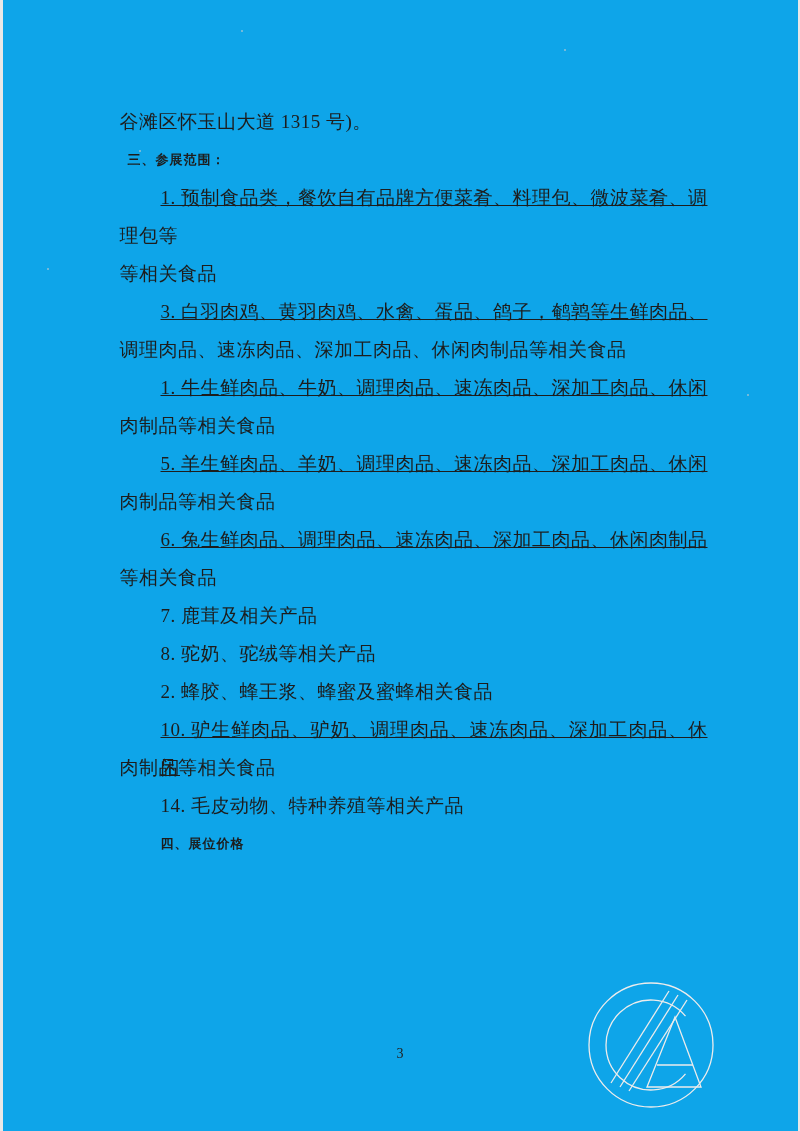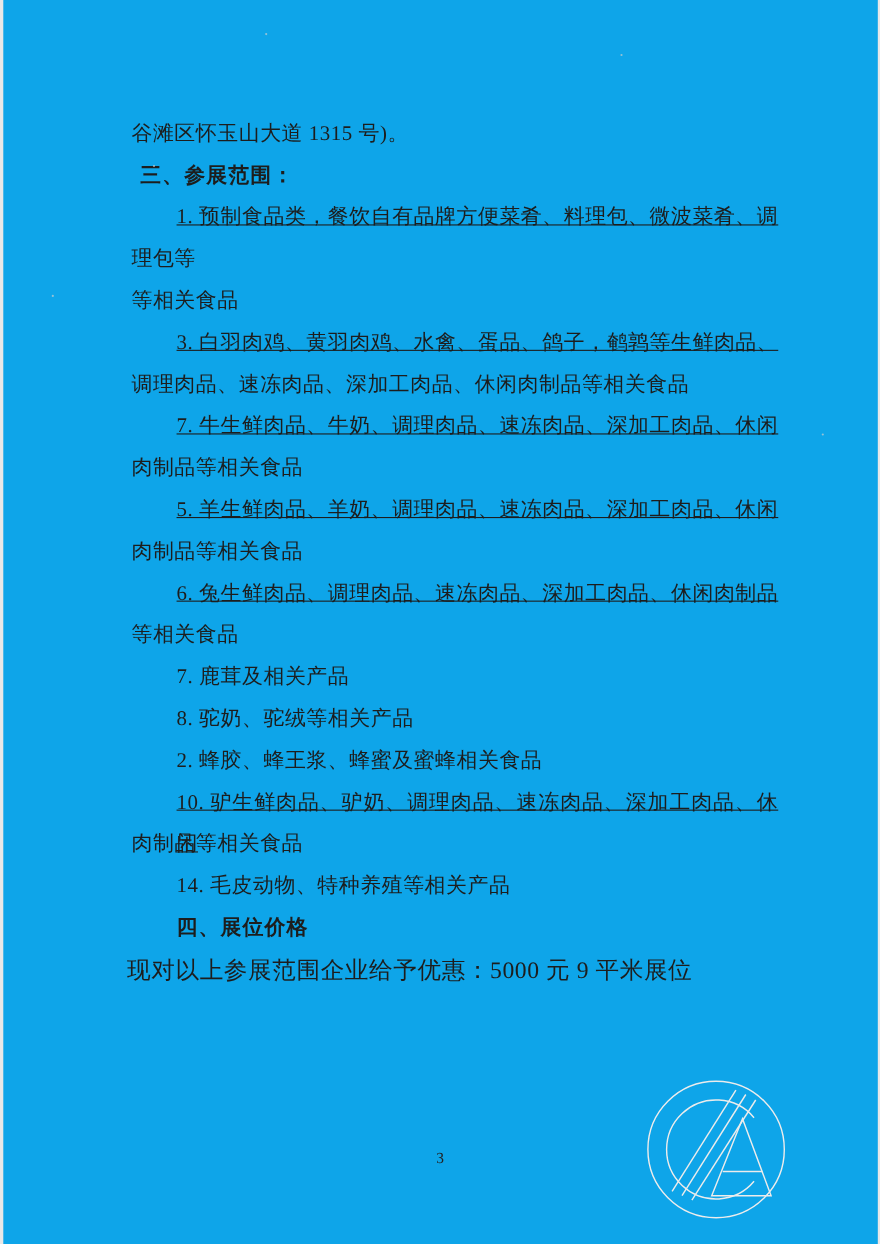--- a/index.html
+++ b/index.html
@@ -26,21 +26,21 @@
   }
   .indent { padding-left:41px; }
   .fill {
     text-align:justify;
     text-align-last:justify;
     text-decoration:underline;
   }
   .l-heading {
     font-family:"Liberation Sans", sans-serif;
     font-weight:700;
-    font-size:19px;
+    font-size:13px;
     letter-spacing:1px;
   }
   .h1 { padding-left:8px; }
   .big {
     font-size:21.5px;
     margin-left:-4px;
     letter-spacing:0.5px;
   }
   .page-number {
     position:absolute;
@@ -70,34 +70,33 @@
 <div class="page">
 
   <div class="content">
     <div class="line">谷滩区怀玉山大道 1315 号)。</div>
     <div class="line l-heading h1">三、参展范围：</div>
     <div class="line indent fill">1. 预制食品类，餐饮自有品牌方便菜肴、料理包、微波菜肴、调</div>
     <div class="line">理包等</div>
     <div class="line">等相关食品</div>
     <div class="line indent fill">3. 白羽肉鸡、黄羽肉鸡、水禽、蛋品、鸽子，鹌鹑等生鲜肉品、</div>
     <div class="line">调理肉品、速冻肉品、深加工肉品、休闲肉制品等相关食品</div>
-    <div class="line indent fill">7. 牛生鲜肉品、牛奶、调理肉品、速冻肉品、深加工肉品、休闲</div>
+    <div class="line indent fill">1. 牛生鲜肉品、牛奶、调理肉品、速冻肉品、深加工肉品、休闲</div>
     <div class="line">肉制品等相关食品</div>
     <div class="line indent fill">5. 羊生鲜肉品、羊奶、调理肉品、速冻肉品、深加工肉品、休闲</div>
     <div class="line">肉制品等相关食品</div>
     <div class="line indent fill">6. 兔生鲜肉品、调理肉品、速冻肉品、深加工肉品、休闲肉制品</div>
     <div class="line">等相关食品</div>
     <div class="line indent">7. 鹿茸及相关产品</div>
     <div class="line indent">8. 驼奶、驼绒等相关产品</div>
     <div class="line indent">2. 蜂胶、蜂王浆、蜂蜜及蜜蜂相关食品</div>
     <div class="line indent fill">10. 驴生鲜肉品、驴奶、调理肉品、速冻肉品、深加工肉品、休闲</div>
     <div class="line">肉制品等相关食品</div>
     <div class="line indent">14. 毛皮动物、特种养殖等相关产品</div>
     <div class="line l-heading indent">四、展位价格</div>
-    <div class="line big">现对以上参展范围企业给予优惠：5000 元 9 平米展位</div>
   </div>
 
   <div class="watermark">
     <svg width="160" height="160" viewBox="0 0 160 160" xmlns="http://www.w3.org/2000/svg">
       <g fill="none" stroke="#ececec" stroke-width="1.3">
         <circle cx="80" cy="80" r="62"></circle>
         <path d="M 114.5 51.1 A 45 45 0 1 0 114.5 108.9"></path>
         <line x1="40" y1="118" x2="98" y2="26"></line>
         <line x1="49" y1="122" x2="107" y2="30"></line>
         <line x1="58" y1="126" x2="116" y2="35"></line>

